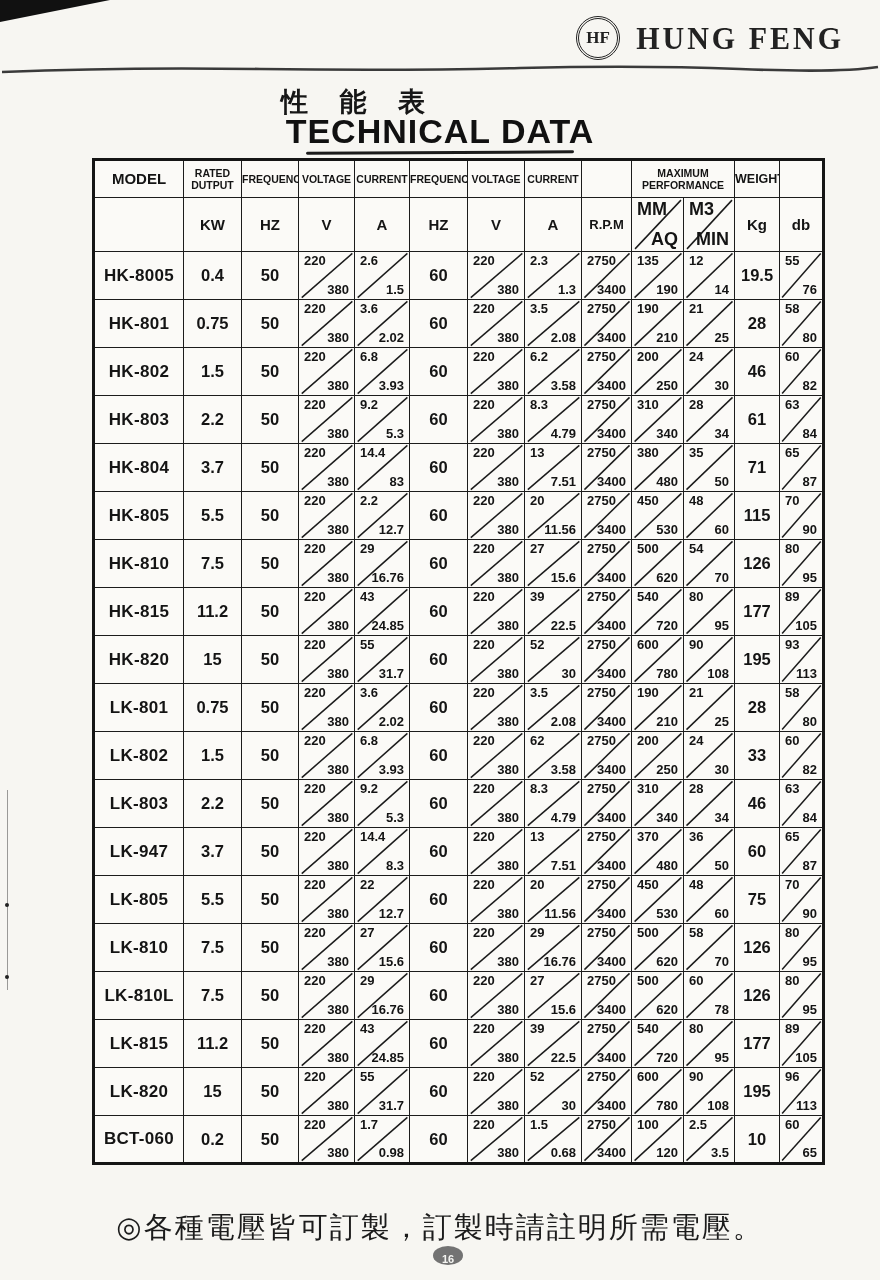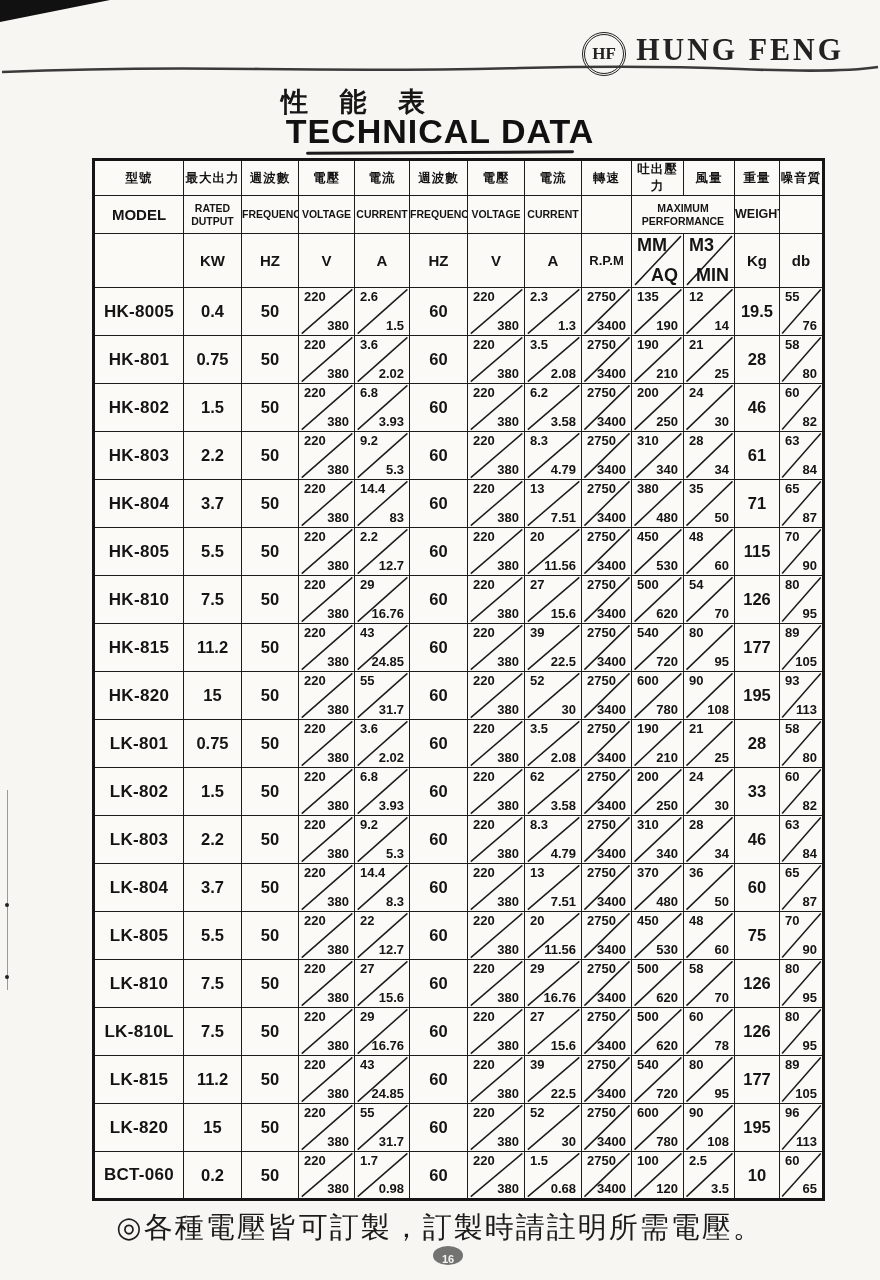--- a/index.html
+++ b/index.html
@@ -18,22 +18,22 @@
     clip-path:polygon(0 0,110px 0,0 22px);
   }
   .edge-line{
     position:absolute;left:7px;top:790px;width:1px;height:200px;
     background:rgba(40,40,40,.45);
   }
   .edge-tick{position:absolute;left:5px;width:4px;height:4px;background:#222;border-radius:50%;}
 
   
   .brand{
-    position:absolute;top:32px;right:36px;
-    display:flex;align-items:flex-start;gap:10px;
+    position:absolute;top:16px;right:36px;
+    display:flex;align-items:center;gap:16px;
   }
   .hf-circle{
     width:38px;height:38px;border:3px double #222;border-radius:50%;
     display:flex;align-items:center;justify-content:center;
     font-family:"Liberation Serif","DejaVu Serif",serif;
     font-weight:bold;font-size:17px;letter-spacing:0;color:#222;
   }
   .brand-name{
     font-family:"Liberation Serif","DejaVu Serif",serif;
     font-weight:bold;font-size:30px;letter-spacing:3px;color:#222;
@@ -129,35 +129,20 @@
       <col style="width:58px">
     <col style="width:57px">
       <col style="width:57px">
       <col style="width:50px">
     <col style="width:52px">
       <col style="width:51px">
       <col style="width:45px">
     <col style="width:44px">
   </colgroup>
   <tbody>
-    <tr class="h-cn">
-      <td>型號</td>
-      <td>最大出力</td>
-      <td>週波數</td>
-      <td>電壓</td>
-      <td>電流</td>
-      <td>週波數</td>
-      <td>電壓</td>
-      <td>電流</td>
-      <td>轉速</td>
-      <td>吐出壓力</td>
-      <td>風量</td>
-      <td>重量</td>
-      <td>噪音質</td>
-    </tr>
     <tr class="h-en">
       <td style="font-size:15px;">MODEL</td>
       <td>RATED
 DUTPUT</td>
       <td>FREQUENCY</td>
       <td>VOLTAGE</td>
       <td>CURRENT</td>
       <td>FREQUENCY</td>
       <td>VOLTAGE</td>
       <td>CURRENT</td>
@@ -946,21 +931,21 @@
         <td class="plain">46</td>
         <td class="split">
           <svg class="diag" viewBox="0 0 100 100" preserveAspectRatio="none">
             <line x1="5" y1="97" x2="97" y2="3" vector-effect="non-scaling-stroke"></line>
           </svg>
           <span class="tv">63</span>
           <span class="bv">84</span>
         </td>
       </tr>
       <tr>
-        <td class="model">LK-804</td>
+        <td class="model">LK-947</td>
         <td class="plain">3.7</td>
         <td class="plain">50</td>
         <td class="split">
           <svg class="diag" viewBox="0 0 100 100" preserveAspectRatio="none">
             <line x1="5" y1="97" x2="97" y2="3" vector-effect="non-scaling-stroke"></line>
           </svg>
           <span class="tv">220</span>
           <span class="bv">380</span>
         </td>
         <td class="split">

